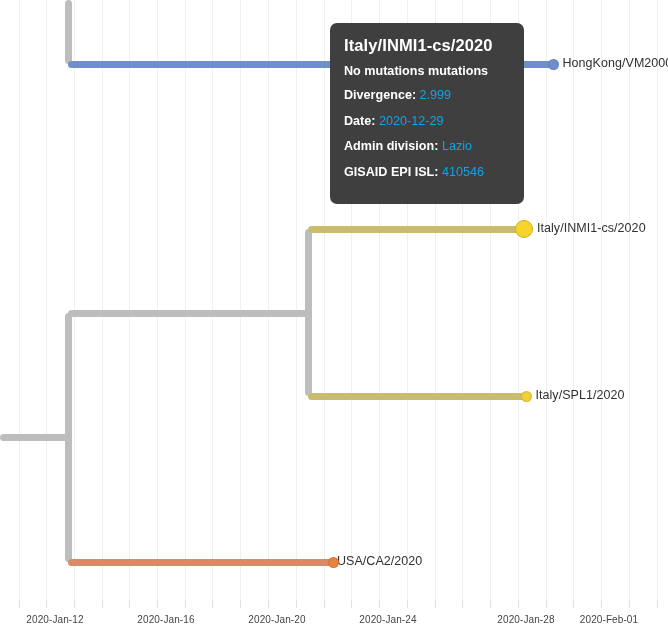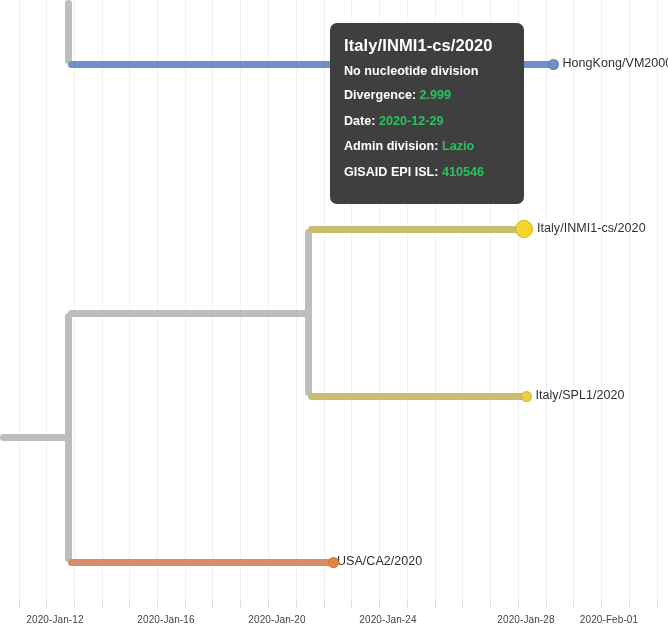--- a/index.html
+++ b/index.html
@@ -115,22 +115,22 @@
   }
   #tooltip .tt-row {
     margin: 0 0 11px 0;
     line-height: 1.15;
   }
   #tooltip .tt-key {
     font-weight: bold;
     color: #ffffff;
   }
   #tooltip .tt-val {
-    color: #22c55e;
-    font-weight: bold;
+    color: #0ea5e9;
+    font-weight: normal;
   }
   #tooltip .tt-plain {
     font-weight: bold;
     color: #ffffff;
     margin: 0 0 11px 0;
   }
   #tooltip .tt-footer {
     font-style: italic;
     color: #c4c4c4;
     font-size: 12.3px;
@@ -217,21 +217,21 @@
       <div class="tick-label" style="left: 55px;">2020-Jan-12</div>
       <div class="tick-label" style="left: 166px;">2020-Jan-16</div>
       <div class="tick-label" style="left: 277px;">2020-Jan-20</div>
       <div class="tick-label" style="left: 388px;">2020-Jan-24</div>
       <div class="tick-label" style="left: 526px;">2020-Jan-28</div>
       <div class="tick-label" style="left: 609px;">2020-Feb-01</div>
     </div>
 
   <div id="tooltip">
     <div class="tt-title">Italy/INMI1-cs/2020</div>
-    <div class="tt-plain">No nucleotide division</div>
+    <div class="tt-plain">No mutations mutations</div>
     <div id="tooltip-rows">
         <div class="tt-row"><span class="tt-key">Divergence: </span><span class="tt-val">2.999</span></div>
         <div class="tt-row"><span class="tt-key">Date: </span><span class="tt-val">2020-12-29</span></div>
         <div class="tt-row"><span class="tt-key">Admin division: </span><span class="tt-val">Lazio</span></div>
         <div class="tt-row"><span class="tt-key">GISAID EPI ISL: </span><span class="tt-val">410546</span></div>
       </div>
   </div>
 
 </div>
 

